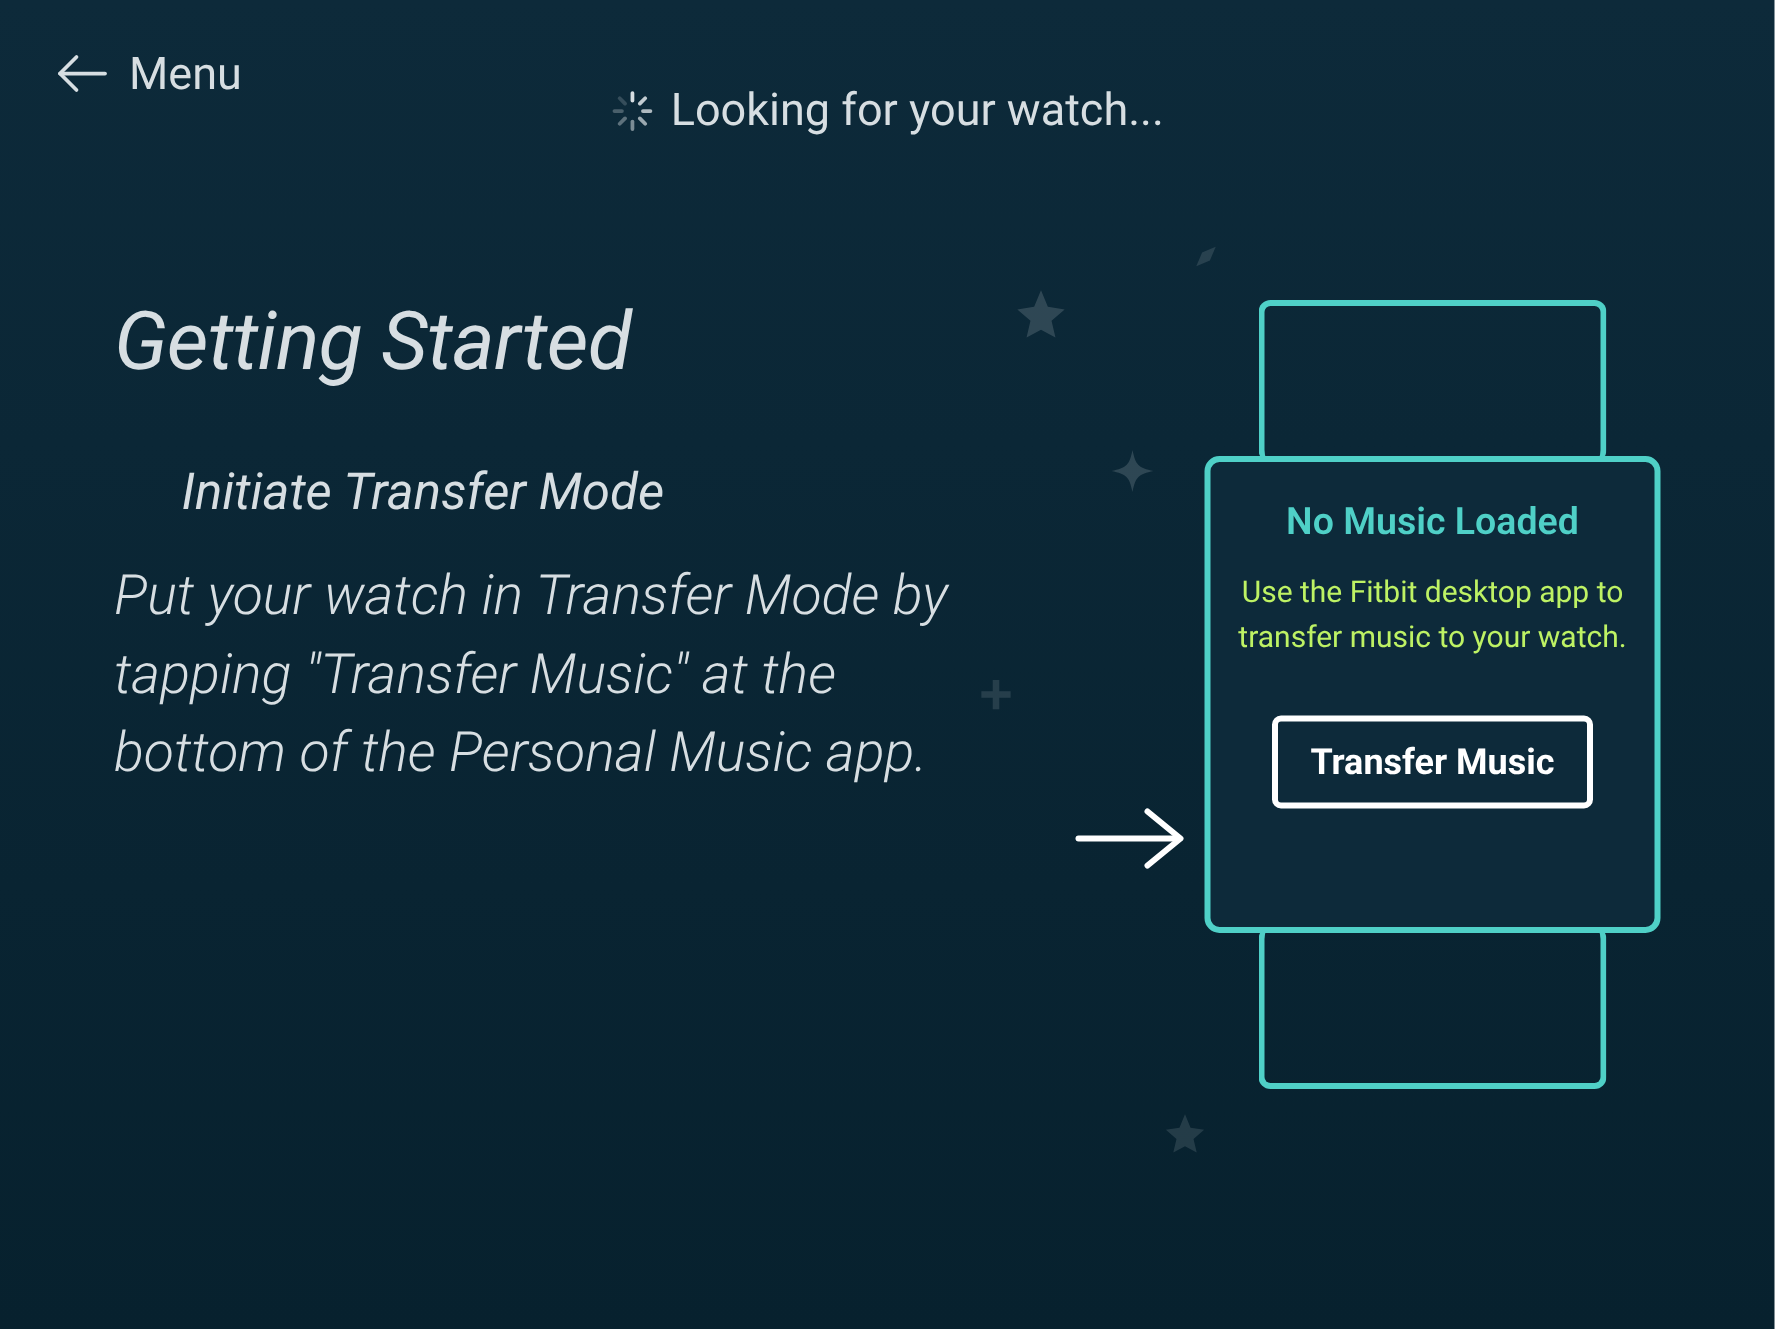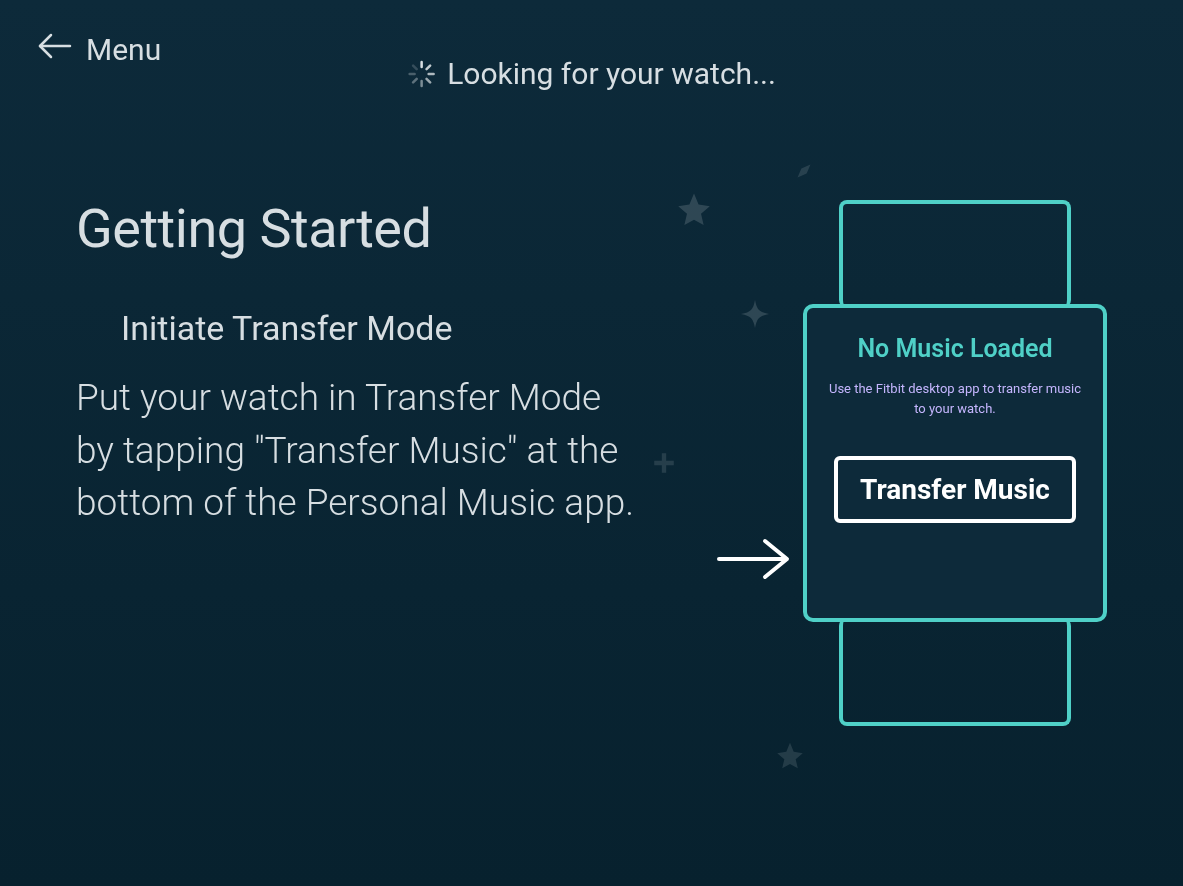--- a/index.html
+++ b/index.html
@@ -19,21 +19,21 @@
 
     
     .header {
       display: flex;
       align-items: center;
       padding: 32px 36px 0 36px;
       position: relative;
     }
     .menu-btn {
       display: flex;
-      align-items: flex-start;
+      align-items: flex-end;
       gap: 14px;
       cursor: pointer;
     }
     .arrow-left {
       width: 36px;
       height: 28px;
     }
     .menu-label {
       font-size: 30px;
       font-weight: 400;
@@ -63,20 +63,21 @@
       font-size: 30px;
       font-weight: 400;
       color: #d7dee2;
     }
 
     
     .content {
       display: flex;
       padding: 130px 0 0 76px;
       gap: 30px;
+      font-style: italic;
     }
     .left-col {
       flex: 0 0 560px;
     }
     .title {
       font-size: 54px;
       font-weight: 400;
       color: #d7dee2;
       letter-spacing: -0.5px;
       margin-bottom: 48px;
@@ -147,31 +148,31 @@
       padding: 26px 18px 22px 18px;
       text-align: center;
     }
     .watch-title {
       font-size: 25px;
       font-weight: 600;
       color: #4fd0c7;
       margin-bottom: 16px;
     }
     .watch-desc {
-      font-size: 13px;
+      font-size: 20px;
       line-height: 1.5;
-      color: #c4b5fd;
+      color: #bef264;
       font-weight: 400;
       margin-bottom: 38px;
     }
     .watch-button {
       border: 4px solid #ffffff;
       border-radius: 6px;
       padding: 13px 22px;
-      font-size: 28px;
+      font-size: 24px;
       font-weight: 700;
       color: #ffffff;
       background: transparent;
     }
 
     
     .pointer-arrow {
       position: absolute;
       left: 122px;
       top: 415px;

